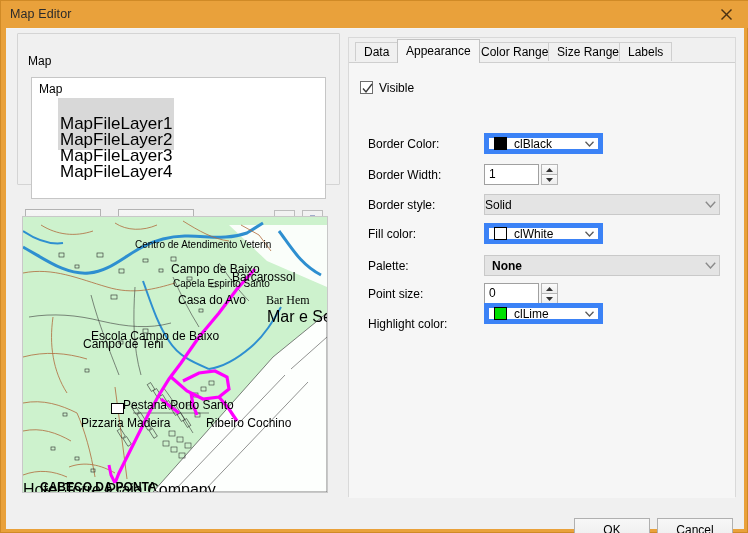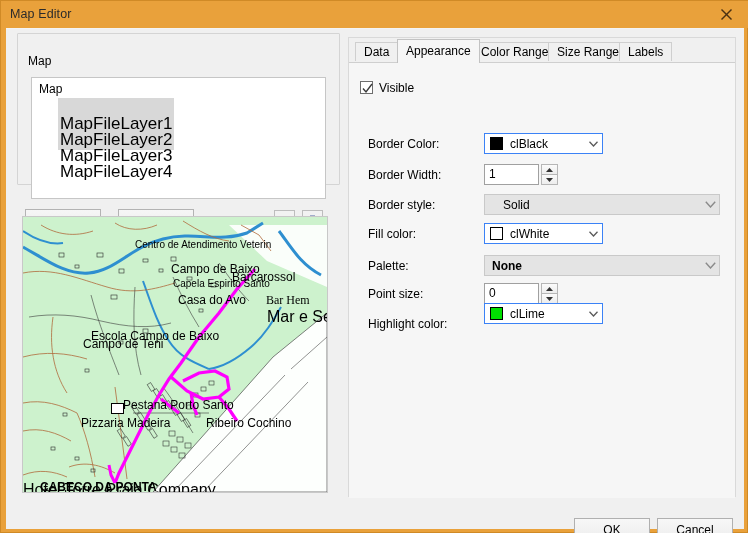--- a/index.html
+++ b/index.html
@@ -241,21 +241,21 @@
   .field-label {
     position: absolute;
     left: 19px;
     font-size: 12px;
     color: #000;
   }
   .combo {
     position: absolute;
     height: 21px;
     background: #ffffff;
-    border: 1px solid #3b82f6;
+    border: 5px solid #3b82f6;
     box-sizing: border-box;
     display: flex;
     align-items: center;
     cursor: default;
   }
   .combo.flat {
     background: #e4e4e4;
     border: 1px solid #c9c9c9;
   }
   .combo .swatch {
@@ -531,21 +531,21 @@
           <div class="spin-b">
             <svg width="7" height="4" viewBox="0 0 7 4">
                 <polygon points="3.5,4 0,0 7,0" fill="#333"></polygon>
               </svg>
           </div>
         </div>
       </div>
 
       <div class="field-label" style="top:160px;">Border style:</div>
       <div class="combo flat" style="left:135px; top:156px; width:236px;">
-        <span class="txt" style="margin-left:18px;">Solid</span>
+        <span class="txt" style="margin-left:0;">Solid</span>
         <span class="chev">
           <svg width="11" height="7" viewBox="0 0 11 7">
               <polyline points="0.8,0.8 5.5,6 10.2,0.8" fill="none" stroke="#8a8a8a" stroke-width="1.4"></polyline>
             </svg>
         </span>
       </div>
 
       <div class="field-label" style="top:189px;">Fill color:</div>
       <div class="combo" style="left:135px; top:185px; width:119px;">
         <span class="swatch" style="background:#ffffff;"></span>

